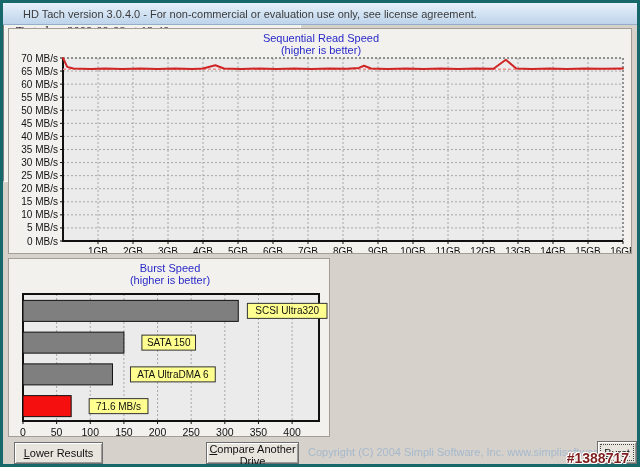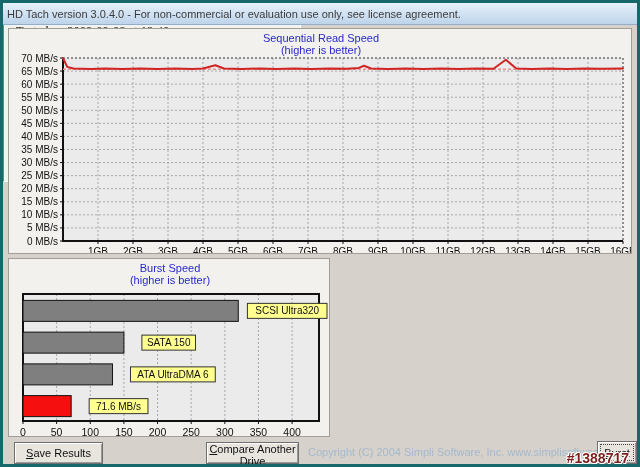--- a/index.html
+++ b/index.html
@@ -7,21 +7,21 @@
     position:relative;width:640px;height:467px;box-sizing:border-box;
     border:3px solid #17686a;background:#d6d2cb;overflow:hidden;
     font-family:"Liberation Sans",sans-serif;
   }
   .client{position:absolute;inset:0;}
   .titlebar{
     position:absolute;left:0;top:0;right:0;height:22px;
     background:linear-gradient(#e6f1fb,#bed4ea);
     border-bottom:1px solid #93aecb;
     display:flex;align-items:center;
-    font-size:11px;color:#3b3b3b;padding-left:4px;box-sizing:border-box;
+    font-size:11px;color:#3b3b3b;padding-left:20px;box-sizing:border-box;
   }
   .panel{
     position:absolute;background:#f2f1ee;border:1px solid #a39e95;box-sizing:border-box;
   }
   .panel-top{left:5px;top:25px;width:624px;height:226px;}
   .panel-burst{left:5px;top:255px;width:322px;height:179px;}
   .panel-info{
     left:330px;top:255px;width:298px;height:179px;box-sizing:border-box;
     background:#f4f2ef;
     border-top:1px solid #7f7f7f;border-left:1px solid #7f7f7f;
@@ -231,21 +231,21 @@
       <div class="stat-line">Average read: 65.7 MB/s</div>
       <div class="notes-block">
         <div>Lower is better for CPU and random access.</div>
         <div>Higher is better for average read.</div>
         <div>MB/s = 1,000,000 bytes per second.</div>
         <div>GB = 1,000,000,000 bytes.</div>
       </div>
     </div>
 
     <button type="button" class="footer-btn btn-save">
-      <span class="mnemonic">Save Results</span>
+      <span class="mnemonic">Lower Results</span>
     </button>
     <button type="button" class="footer-btn btn-compare">
       <span class="mnemonic">Compare Another Drive</span>
     </button>
 
     <div class="copyright">Copyright (C) 2004 Simpli Software, Inc. www.simplisoftware.com</div>
 
     <button type="button" class="footer-btn btn-done">
       <span class="mnemonic">Burst</span>
     </button>

